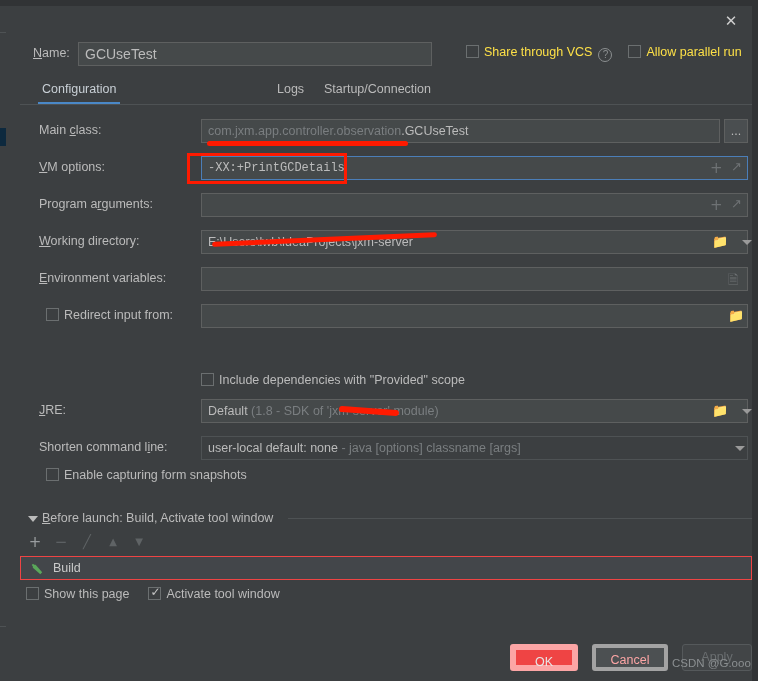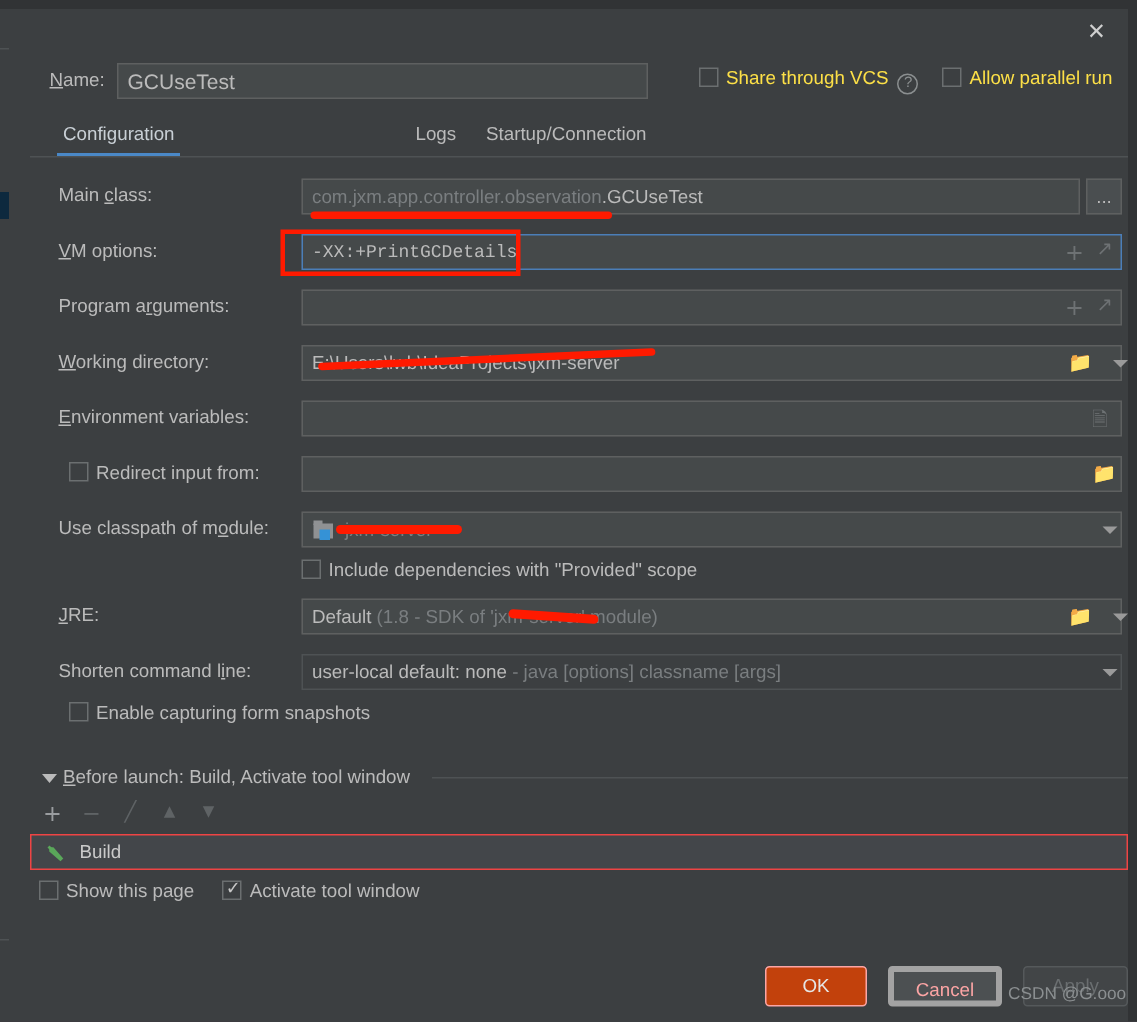--- a/index.html
+++ b/index.html
@@ -187,21 +187,21 @@
   }
   .bl-bottom { position: absolute; left: 20px; top: 581px; height: 18px; }
 
   
   .footer { position: absolute; left: 0; top: 638px; width: 746px; height: 36px; }
   .btn {
     position: absolute; top: 0; height: 27px; border-radius: 3px;
     text-align: center; line-height: 25px; font-size: 12.5px; cursor: pointer;
     background: #4c5052; border: 4px solid #a3a3a3; color: #fca5a5;
   }
-  .btn.primary { background: #c2410c; border: 1px solid #fca5a5; color: #e6e6e6; }
+  .btn.primary { background: #ef4444; border: 6px solid #fca5a5; color: #e6e6e6; }
   .btn.disabled { color: #6a6e70; border: 1px solid #55595b; background: #424547; }
 
   .watermark {
     position: absolute; left: 672px; top: 657px;
     color: #8b8f91; font-size: 11.5px; white-space: nowrap;
     font-family: "Liberation Sans", sans-serif;
   }
 </style>
 </head>
 <body>
@@ -276,33 +276,20 @@
       </div>
 
       <div class="row" style="top:199px;">
         <div class="sub-chk" style="left:26px; top:4px;">
           <span class="chk"></span><span>Redirect input from:</span>
         </div>
         <div class="fld" style="left:181px; width:547px;"></div>
         <div class="icon-btn" style="left:708px; top:4px; font-size:13px;">📁</div>
       </div>
 
-      <div class="row" style="top:236px;">
-        <div class="lbl">Use classpath of m<u>o</u>dule:</div>
-        <div class="fld" style="left:181px; width:547px;">
-          <div class="mod-icon" style="left:7px; top:5px;">
-            <span class="tab2"></span>
-              <span class="body"></span>
-              <span class="blue"></span>
-          </div>
-          <span style="margin-left:22px;" class="dim">jxm-server</span>
-        </div>
-        <div class="redact" style="left:204px; top:9px; width:84px; height:6px;"></div>
-        <div class="arrow-down" style="left:715px; top:10px;"></div>
-      </div>
 
       <div class="row" style="top:266px;">
         <div class="sub-chk" style="left:181px; top:2px;">
           <span class="chk"></span><span>Include dependencies with "Provided" scope</span>
         </div>
       </div>
 
       <div class="row" style="top:294px;">
         <div class="lbl"><u>J</u>RE:</div>
         <div class="fld" style="left:181px; width:547px;">

